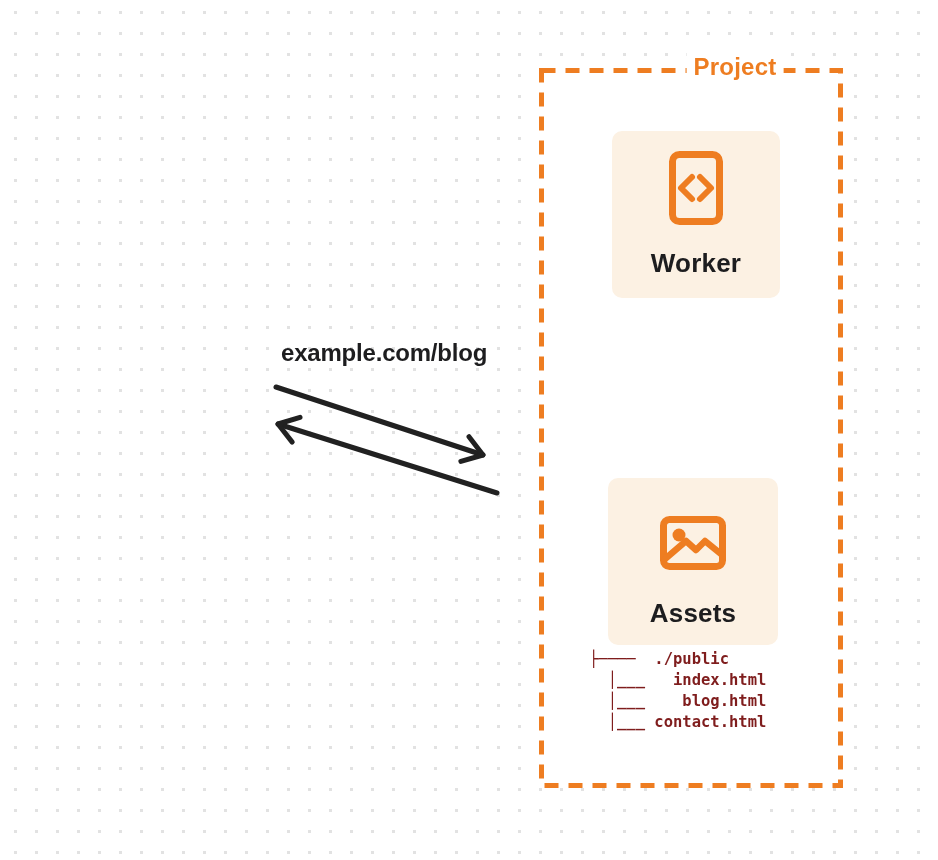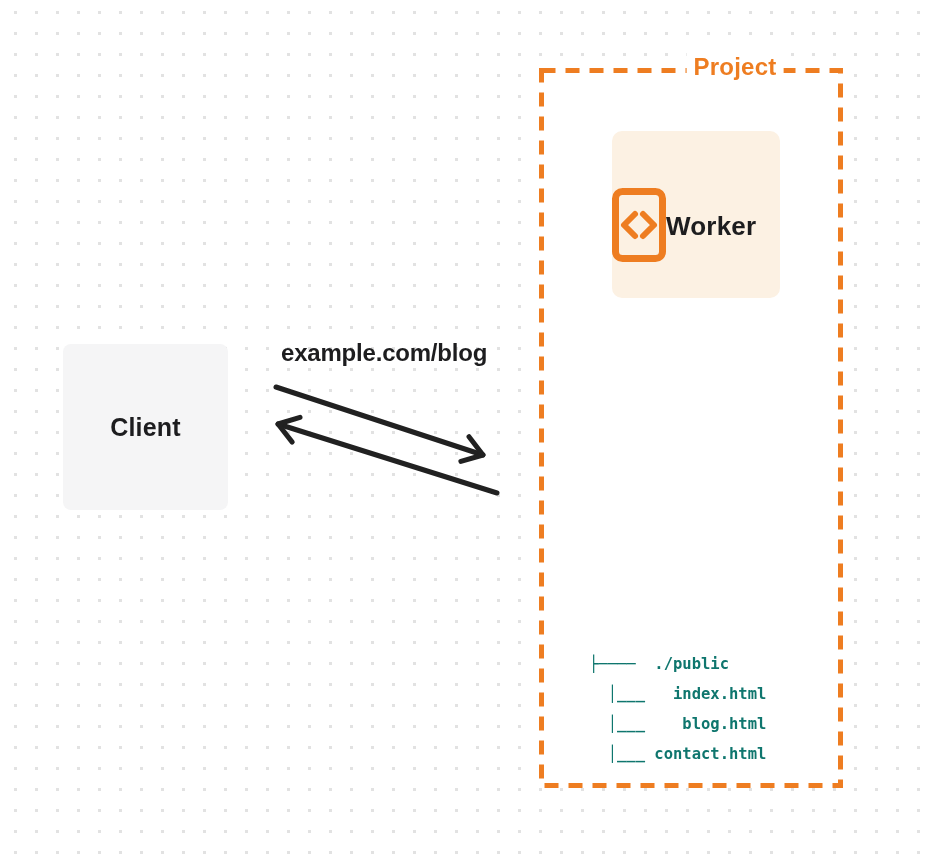--- a/index.html
+++ b/index.html
@@ -54,51 +54,48 @@
     position:absolute;top:-15px;left:50%;transform:translateX(-50%);
     background:#ffffff;padding:0 7px;
     font-size:24px;font-weight:bold;color:var(--accent);letter-spacing:.2px;
     white-space:nowrap;
     margin-left:44px;
   }
 
   
   .card{
     position:absolute;background:var(--card-bg);border-radius:10px;
-    display:flex;flex-direction:row;align-items:center;
+    display:flex;flex-direction:column;align-items:center;
   }
   .worker-card{left:73px;top:63px;width:168px;height:167px;}
   .assets-card{left:69px;top:410px;width:170px;height:167px;}
   .worker-card .icon-wrap{margin-top:20px;}
   .assets-card .icon-wrap{margin-top:38px;}
   .worker-card .card-label{margin-top:23px;}
   .assets-card .card-label{margin-top:28px;}
   .card-label{
     font-size:26px;font-weight:bold;color:var(--text-dark);letter-spacing:.2px;
   }
   .icon-wrap svg{display:block;}
   .icon-stroke{fill:none;stroke:var(--accent);}
   .icon-fill{fill:var(--accent);stroke:none;}
 
   
   .file-tree{
     position:absolute;left:50px;top:581px;
     font-family:"DejaVu Sans Mono","Liberation Mono",monospace;
-    font-size:15.5px;line-height:30px;font-weight:bold;color:#0f766e;
+    font-size:15.5px;line-height:21px;font-weight:bold;color:#7f1d1d;
     white-space:pre;
   }
 </style>
 </head>
 <body>
 
 <div class="canvas">
 
-  <div class="client-box">
-    <span class="label">Client</span>
-  </div>
 
   <div class="url-label">example.com/blog</div>
 
   <svg class="arrows-svg" viewBox="0 0 938 860" xmlns="http://www.w3.org/2000/svg">
     <defs>
       <marker id="ah" viewBox="-26 -18 30 36" refX="0" refY="0" markerWidth="30" markerHeight="36" markerUnits="userSpaceOnUse" orient="auto">
         <path class="head" d="M-19,-13 L0,0 L-19,13" fill="none" stroke="#212121" stroke-width="5" stroke-linecap="round" stroke-linejoin="round"></path>
       </marker>
     </defs>
     <line x1="276" y1="387" x2="483" y2="455" stroke="#212121" stroke-width="5" stroke-linecap="round" marker-end="url(#ah)"></line>
@@ -115,20 +112,30 @@
       <span class="icon-wrap">
         <svg width="54" height="74" viewBox="0 0 54 74" xmlns="http://www.w3.org/2000/svg">
           <rect class="icon-stroke" x="3.5" y="3.5" width="47" height="67" rx="7" stroke-width="7"></rect>
           <polyline class="icon-stroke" points="23,26 12,37 23,48" stroke-width="6" stroke-linecap="round" stroke-linejoin="round"></polyline>
           <polyline class="icon-stroke" points="31,26 42,37 31,48" stroke-width="6" stroke-linecap="round" stroke-linejoin="round"></polyline>
         </svg>
       </span>
       <span class="card-label">Worker</span>
     </div>
 
+    <div class="card assets-card">
+      <span class="icon-wrap">
+        <svg width="66" height="54" viewBox="0 0 66 54" xmlns="http://www.w3.org/2000/svg">
+          <rect class="icon-stroke" x="3.5" y="3.5" width="59" height="47" rx="6" stroke-width="7"></rect>
+          <circle class="icon-fill" cx="19" cy="19" r="6.5"></circle>
+          <polyline class="icon-stroke" points="5,43 26,25 36,34 45,25 61,38" stroke-width="6.5" stroke-linecap="round" stroke-linejoin="round"></polyline>
+        </svg>
+      </span>
+      <span class="card-label">Assets</span>
+    </div>
 
     <pre class="file-tree">├────  ./public
   │___   index.html
   │___    blog.html
   │___ contact.html</pre>
   </div>
 
 </div>
 
 </body></html>

